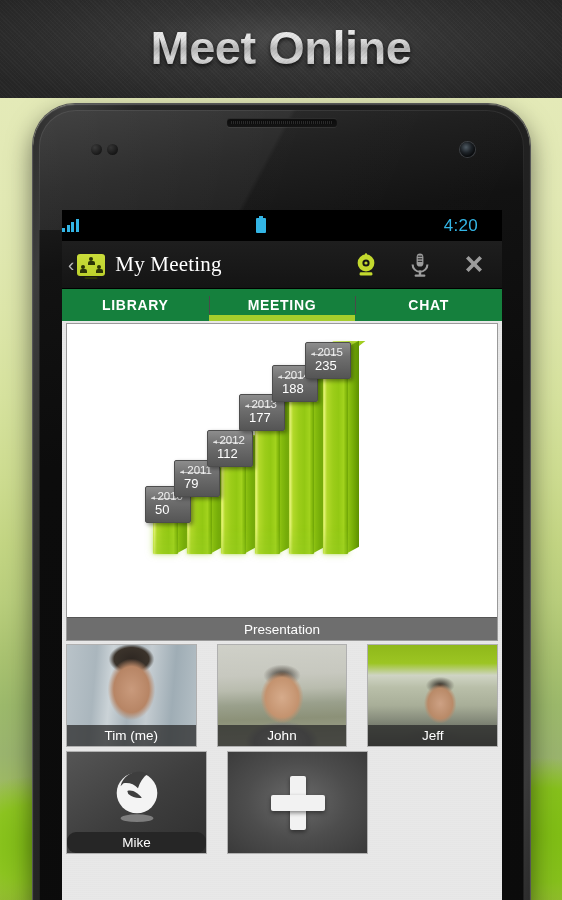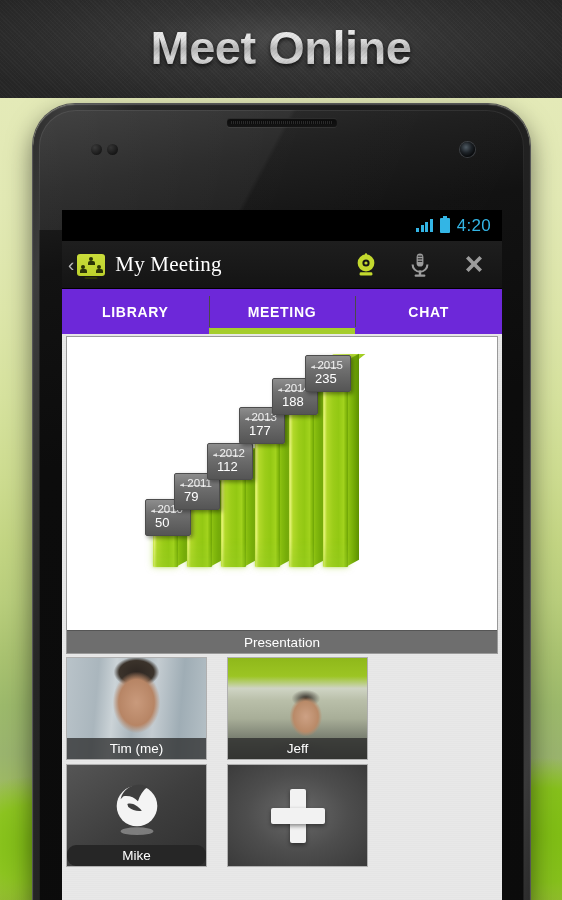--- a/index.html
+++ b/index.html
@@ -108,22 +108,22 @@
 
   
   #screen{
     position:absolute; left:23px; top:100px; width:440px; height:800px;
     background:#000; overflow:hidden;
   }
 
   
   #statusbar{
     height:31px; background:#000; position:relative;
-    display:flex; align-items:center; justify-content:flex-end;
-    padding-right:11px; gap:7px;
+    display:flex; align-items:center; justify-content:space-between;
+    padding-right:24px; gap:7px;
   }
   #signal-icon{ display:flex; align-items:flex-end; gap:1.5px; height:13px; }
   #signal-icon i{ display:block; width:3px; background:#33b5e5; }
   #signal-icon i:nth-child(1){height:4px}
   #signal-icon i:nth-child(2){height:7px}
   #signal-icon i:nth-child(3){height:10px}
   #signal-icon i:nth-child(4){height:13px}
   #battery-icon{
     width:10px; height:15px; background:#33b5e5; border-radius:1px; position:relative;
   }
@@ -153,21 +153,21 @@
     width:13px; height:2px; background:#2c3406; border-radius:1px;
   }
   #app-title{
     color:#ffffff; font-size:21px; font-weight:400; margin-left:10px;
     letter-spacing:.2px; white-space:nowrap;font-family:Liberation Serif, serif;
   }
   #actionbar-actions{ margin-left:auto; display:flex; align-items:center; gap:26px; padding-right:6px; }
   .ab-btn{ cursor:pointer; display:flex; align-items:center; justify-content:center; width:28px; height:30px; }
 
   
-  #tabbar{ height:45px; background:#6d28d9; display:flex; position:relative; }
+  #tabbar{ height:32px; background:#15803d; display:flex; position:relative; }
   .tab{
     flex:1; display:flex; align-items:center; justify-content:center;
     color:#ffffff; font-size:14px; font-weight:bold; letter-spacing:.7px;
     position:relative; cursor:pointer;
   }
   .tab + .tab:before{
     content:""; position:absolute; left:0; top:7px; bottom:7px; width:1px; background:#4a4a4a;
   }
   .tab .underline{
     position:absolute; left:0; right:0; bottom:0; height:6px; background:transparent;
@@ -473,20 +473,24 @@
           <div id="presentation-caption">Presentation</div>
         </div>
 
         <div id="participants">
           <div class="prow">
             <div class="tile">
               <div class="cam cam-tim"></div>
               <div class="label">Tim (me)</div>
             </div>
             <div class="tile">
+              <div class="cam cam-john"></div>
+              <div class="label">John</div>
+            </div>
+            <div class="tile">
               <div class="cam cam-jeff"></div>
               <div class="label">Jeff</div>
             </div>
           </div>
           <div class="prow">
             <div class="tile dark">
               <svg id="avatar-icon" viewBox="0 0 60 60">
                 <circle cx="30" cy="29" r="21" fill="#f4f4f4"></circle>
                 <path d="M13 22 C16 9 30 4 41 9 C36 13 33 18 31 24 C27 20 22 18 16 19 Z" fill="#3e3e3e"></path>
                 <path d="M20 27 C25 25 31 29 35 34 C30 35 25 33 21 30 Z" fill="#3e3e3e"></path>

